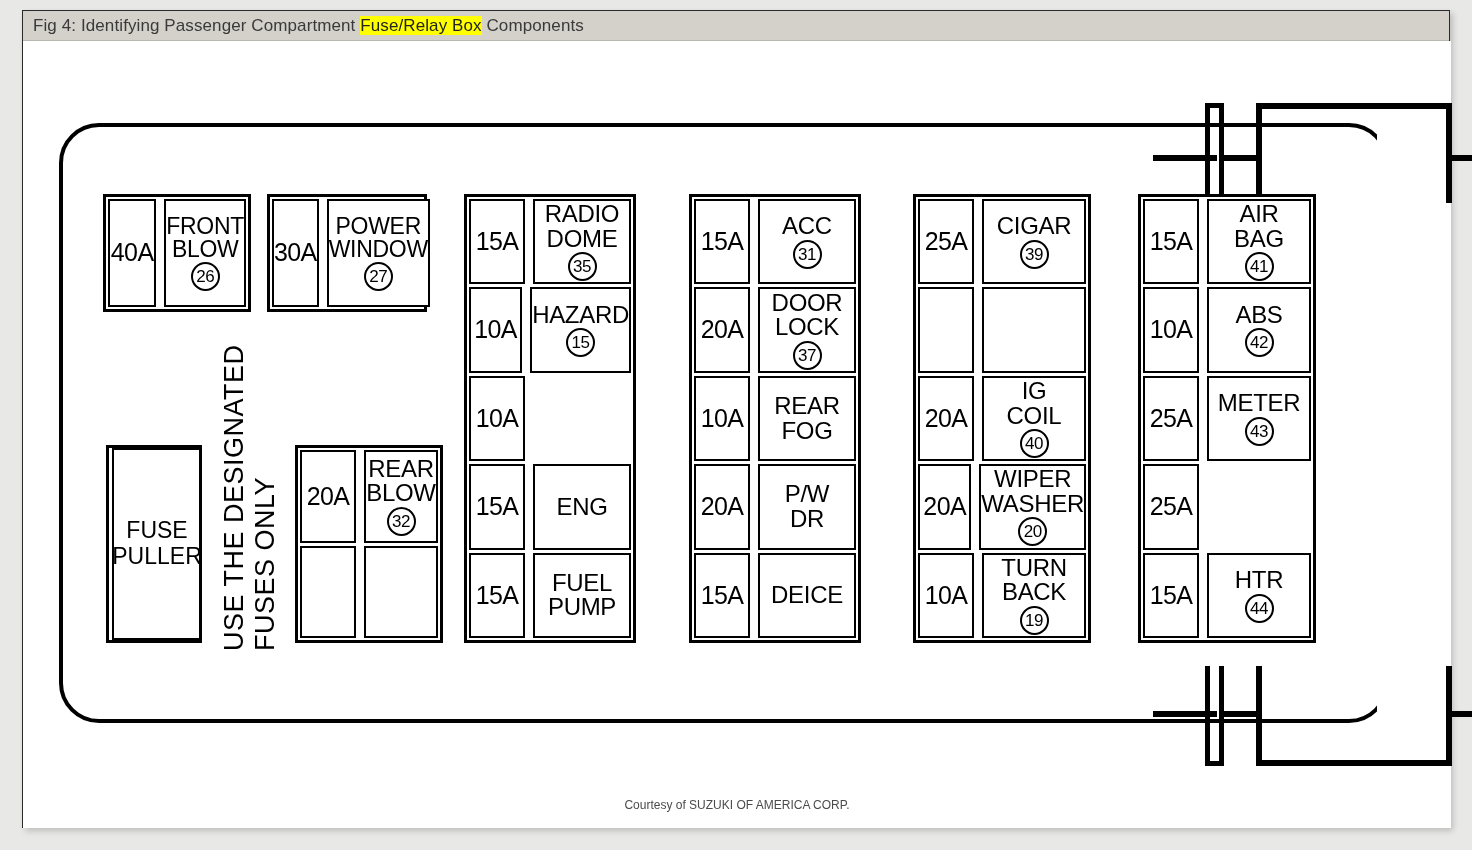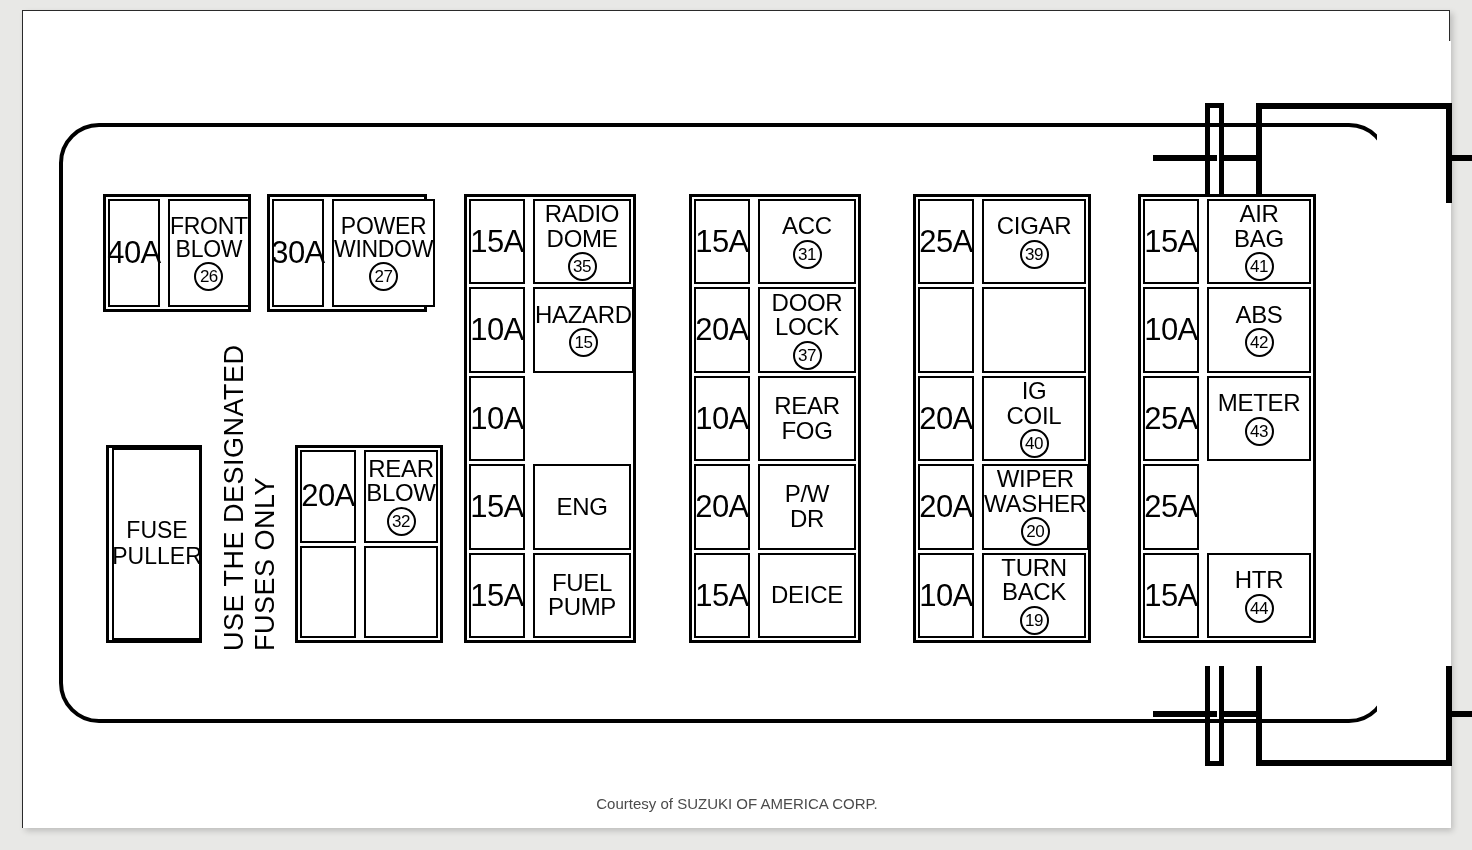--- a/index.html
+++ b/index.html
@@ -37,21 +37,21 @@
   .hl{background:#ffff00;color:#232323;}
 
   
   .figure{
     position:absolute;left:0;top:30px;
     width:1428px;height:787px;
     background:#fff;
   }
   .credit{
     position:absolute;left:0;bottom:16px;width:100%;
-    text-align:center;font-size:15px;color:#4b4b4b;
+    text-align:center;font-size:12px;color:#4b4b4b;
   }
 
   
   .housing{
     position:absolute;
     left:36px;top:82px;
     width:1330px;height:600px;
     border:4px solid #000;
     border-radius:40px;
     box-sizing:border-box;
@@ -80,21 +80,21 @@
     display:flex;flex:1;min-height:0;
   }
   .amp,.desc{
     border:2px solid #000;
     box-sizing:border-box;
     display:flex;flex-direction:column;
     align-items:center;justify-content:center;
     background:#fff;
     line-height:1.02;
   }
-  .amp{width:56px;font-size:31px;font-weight:400;letter-spacing:-.6px;}
+  .amp{width:56px;font-size:25px;font-weight:400;letter-spacing:-.6px;}
   .desc{flex:1;margin-left:8px;font-size:24px;letter-spacing:-.3px;}
   .frow + .frow{margin-top:3px;}
   .desc .ln{display:block;}
   .cnum{
     display:inline-flex;align-items:center;justify-content:center;
     width:25px;height:25px;border:2px solid #000;border-radius:50%;
     font-size:17px;line-height:1;margin-top:1px;letter-spacing:-.5px;
   }
   .blank .amp,.blank .desc{color:transparent;}
 
@@ -135,20 +135,23 @@
     background:#fff;display:flex;flex-direction:column;padding:2px;
   }
 </style>
 </head>
 <body>
 
 <div id="root">
 
   <div class="doc-panel">
 
+    <div class="caption-bar">
+      <div class="caption-text"><span>Fig 4: Identifying Passenger Compartment </span><span class="hl">Fuse/Relay Box</span><span> Components</span></div>
+    </div>
 
     <div class="figure">
 
       <div class="conn" style="left:1130px;top:40px;width:290px;height:120px;">
 
         <div class="bar" style="left:0px;top:74px;width:64px;height:6px;"></div>
 
         <div class="bar" style="left:52px;top:22px;width:5px;height:100px;"></div>
         <div class="bar" style="left:66px;top:22px;width:5px;height:100px;"></div>
         <div class="bar" style="left:52px;top:22px;width:19px;height:5px;"></div>

